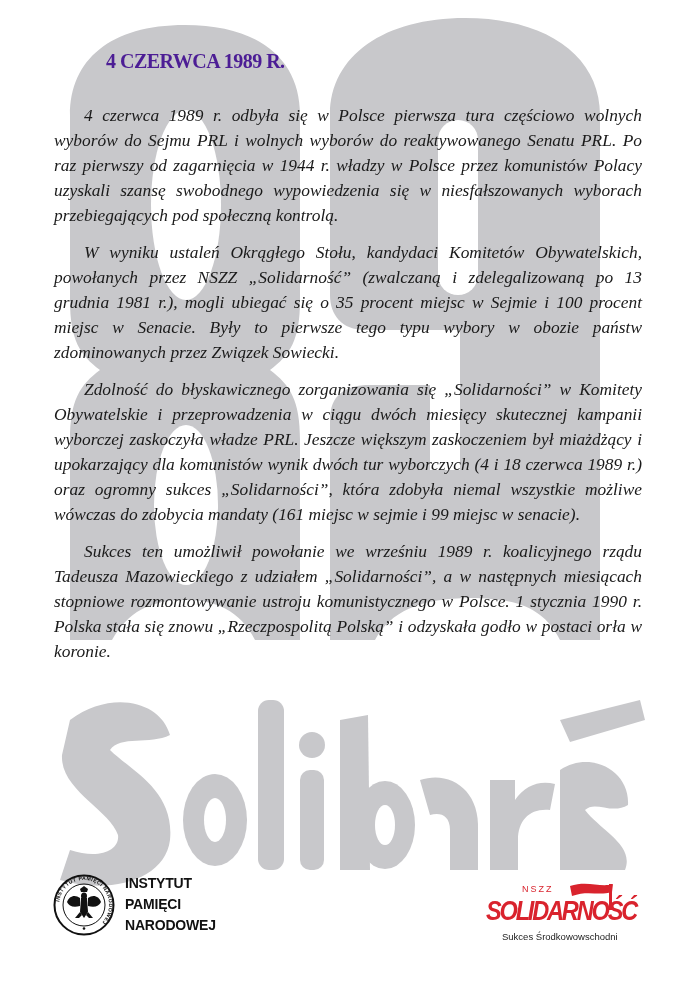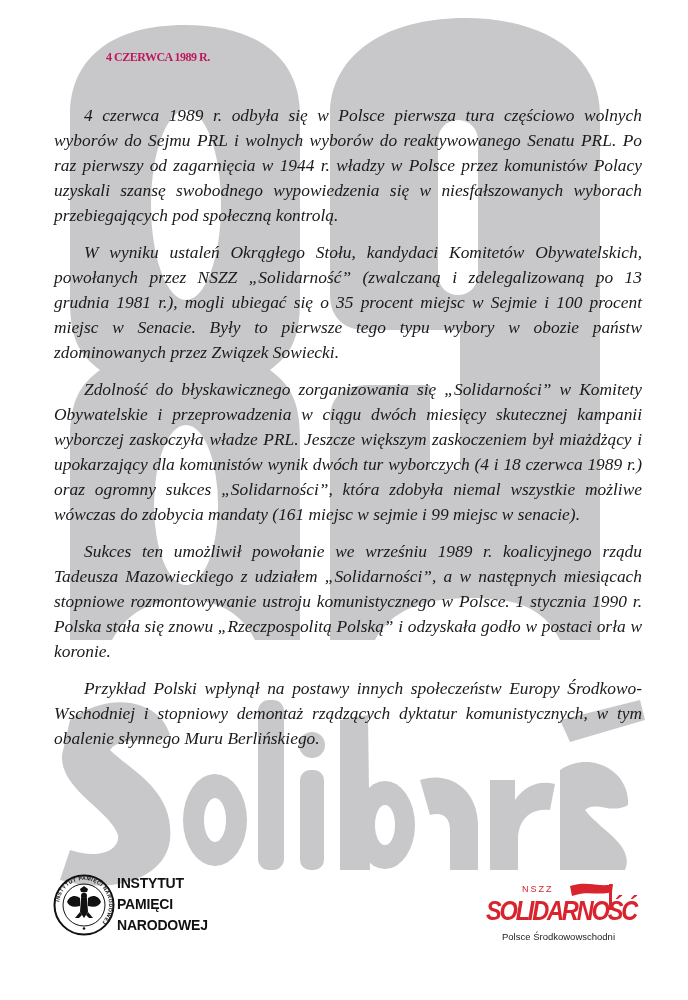--- a/index.html
+++ b/index.html
@@ -6,35 +6,35 @@
     body {
       width: 688px; height: 1000px; background: #ffffff;
       position: relative; overflow: hidden;
       font-family: "Liberation Serif", "DejaVu Serif", serif;
       color: #1a1a1a;
     }
     .watermark { position: absolute; left: 0; top: 0; width: 688px; height: 1000px; z-index: 0; }
     .content { position: absolute; left: 0; top: 0; width: 688px; z-index: 1; }
     .title {
       position: absolute; left: 106px; top: 50px;
-      font-family: "Liberation Serif", serif; font-size: 12px; font-weight: bold;
-      letter-spacing: -0.5px; color: #be185d; margin: 0;
+      font-family: "Liberation Serif", serif; font-size: 20px; font-weight: bold;
+      letter-spacing: -0.5px; color: #4c1d95; margin: 0;
     }
     .body-text {
       position: absolute; left: 54px; top: 103px; width: 588px;
       font-size: 17.4px; line-height: 25px; text-align: justify;
       hyphens: none;
     }
     .body-text p { margin: 0 0 12px 0; text-indent: 30px; font-style: italic; }
     .footer-left {
       position: absolute; left: 53px; top: 873px; display: flex; align-items: center;
     }
     .ipn-seal { width: 62px; height: 62px; }
     .ipn-name {
-      margin-left: 2px; font-family: "Liberation Sans", sans-serif; font-weight: bold;
+      margin-left: 10px; font-family: "Liberation Sans", sans-serif; font-weight: bold;
       font-size: 14px; line-height: 21px; color: #111; letter-spacing: -0.2px;
     }
     .ipn-name div { white-space: nowrap; }
     .footer-right {
       position: absolute; left: 478px; top: 872px; width: 170px; height: 80px;
     }
     .nszz-label {
       position: absolute; left: 44px; top: 12px; font-family: "Liberation Sans", sans-serif;
       font-weight: normal; font-size: 9px; color: #d9232d; letter-spacing: 2px;
     }
@@ -81,21 +81,20 @@
 </svg>
 
 <div class="content">
   <h1 class="title">4 CZERWCA 1989 R.</h1>
 
   <div class="body-text">
     <p>4 czerwca 1989 r. odbyła się w Polsce pierwsza tura częściowo wolnych wyborów do Sejmu PRL i wolnych wyborów do reaktywowanego Senatu PRL. Po raz pierwszy od zagarnięcia w 1944 r. władzy w Polsce przez komunistów Polacy uzyskali szansę swobodnego wypowiedzenia się w niesfałszowanych wyborach przebiegających pod społeczną kontrolą.</p>
     <p>W wyniku ustaleń Okrągłego Stołu, kandydaci Komitetów Obywatelskich, powołanych przez NSZZ „Solidarność” (zwalczaną i zdelegalizowaną po 13 grudnia 1981 r.), mogli ubiegać się o 35 procent miejsc w Sejmie i 100 procent miejsc w Senacie. Były to pierwsze tego typu wybory w obozie państw zdominowanych przez Związek Sowiecki.</p>
     <p>Zdolność do błyskawicznego zorganizowania się „Solidarności” w Komitety Obywatelskie i przeprowadzenia w ciągu dwóch miesięcy skutecznej kampanii wyborczej zaskoczyła władze PRL. Jeszcze większym zaskoczeniem był miażdżący i upokarzający dla komunistów wynik dwóch tur wyborczych (4 i 18 czerwca 1989 r.) oraz ogromny sukces „Solidarności”, która zdobyła niemal wszystkie możliwe wówczas do zdobycia mandaty (161 miejsc w sejmie i 99 miejsc w senacie).</p>
     <p>Sukces ten umożliwił powołanie we wrześniu 1989 r. koalicyjnego rządu Tadeusza Mazowieckiego z udziałem „Solidarności”, a w następnych miesiącach stopniowe rozmontowywanie ustroju komunistycznego w Polsce. 1 stycznia 1990 r. Polska stała się znowu „Rzeczpospolitą Polską” i odzyskała godło w postaci orła w koronie.</p>
-    <p>Przykład Polski wpłynął na postawy innych społeczeństw Europy Środkowo-Wschodniej i stopniowy demontaż rządzących dyktatur komunistycznych, w tym obalenie słynnego Muru Berlińskiego.</p>
   </div>
 
   <div class="footer-left">
     <svg class="ipn-seal" viewBox="0 0 62 62" xmlns="http://www.w3.org/2000/svg">
       <circle cx="31" cy="31" r="29.5" fill="none" stroke="#111" stroke-width="2"></circle>
       <circle cx="31" cy="31" r="21" fill="none" stroke="#111" stroke-width="1"></circle>
       <defs>
           <path id="sealArc" d="M31,31 m-25,0 a25,25 0 1,1 50,0 a25,25 0 1,1 -50,0"></path>
         </defs>
       <text font-family="Liberation Sans, sans-serif" font-size="5.2" font-weight="bold" fill="#111" letter-spacing="0.4">
@@ -122,15 +121,15 @@
 
   <div class="footer-right">
     <svg class="solidarnosc-logo" viewBox="0 0 170 62" xmlns="http://www.w3.org/2000/svg">
 
       <path d="M92,14 C110,8 122,16 135,12 L134,20 C120,24 110,18 94,24 Z" fill="#d9232d"></path>
       <rect x="131" y="12" width="3" height="26" fill="#d9232d"></rect>
 
       <text x="8" y="48" font-family="Liberation Sans, sans-serif" font-weight="bold" font-style="italic" font-size="27" fill="#d9232d" letter-spacing="-2.5" textLength="150" lengthAdjust="spacingAndGlyphs">SOLIDARNOŚĆ</text>
     </svg>
     <div class="nszz-label">NSZZ</div>
-    <div class="region-label">Polsce Środkowowschodni</div>
+    <div class="region-label">Sukces Środkowowschodni</div>
   </div>
 </div>
 
 </body></html>

